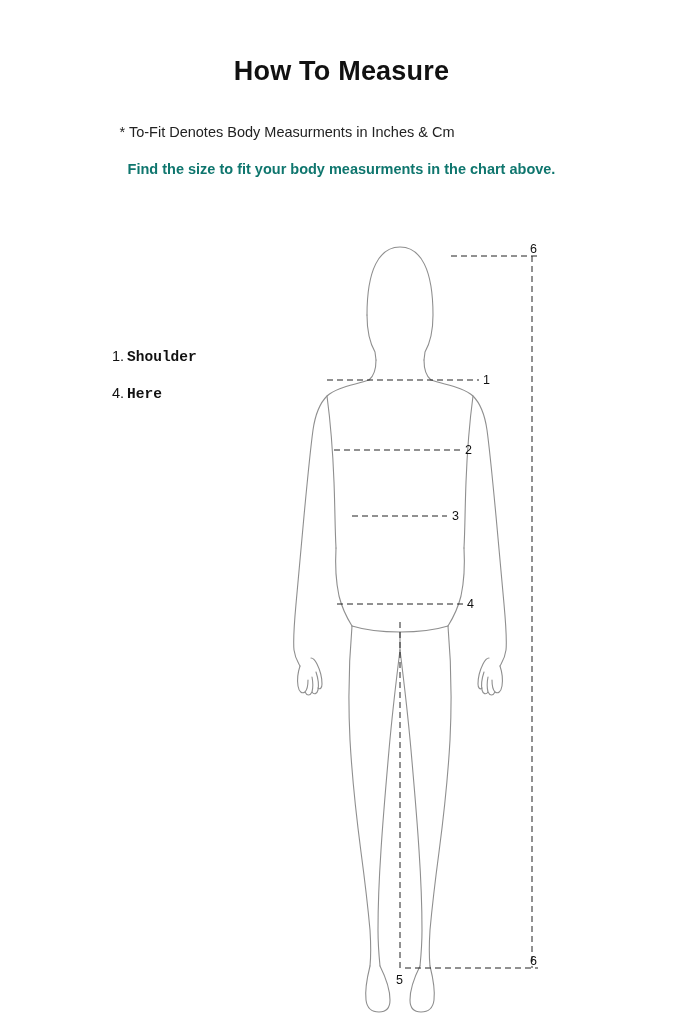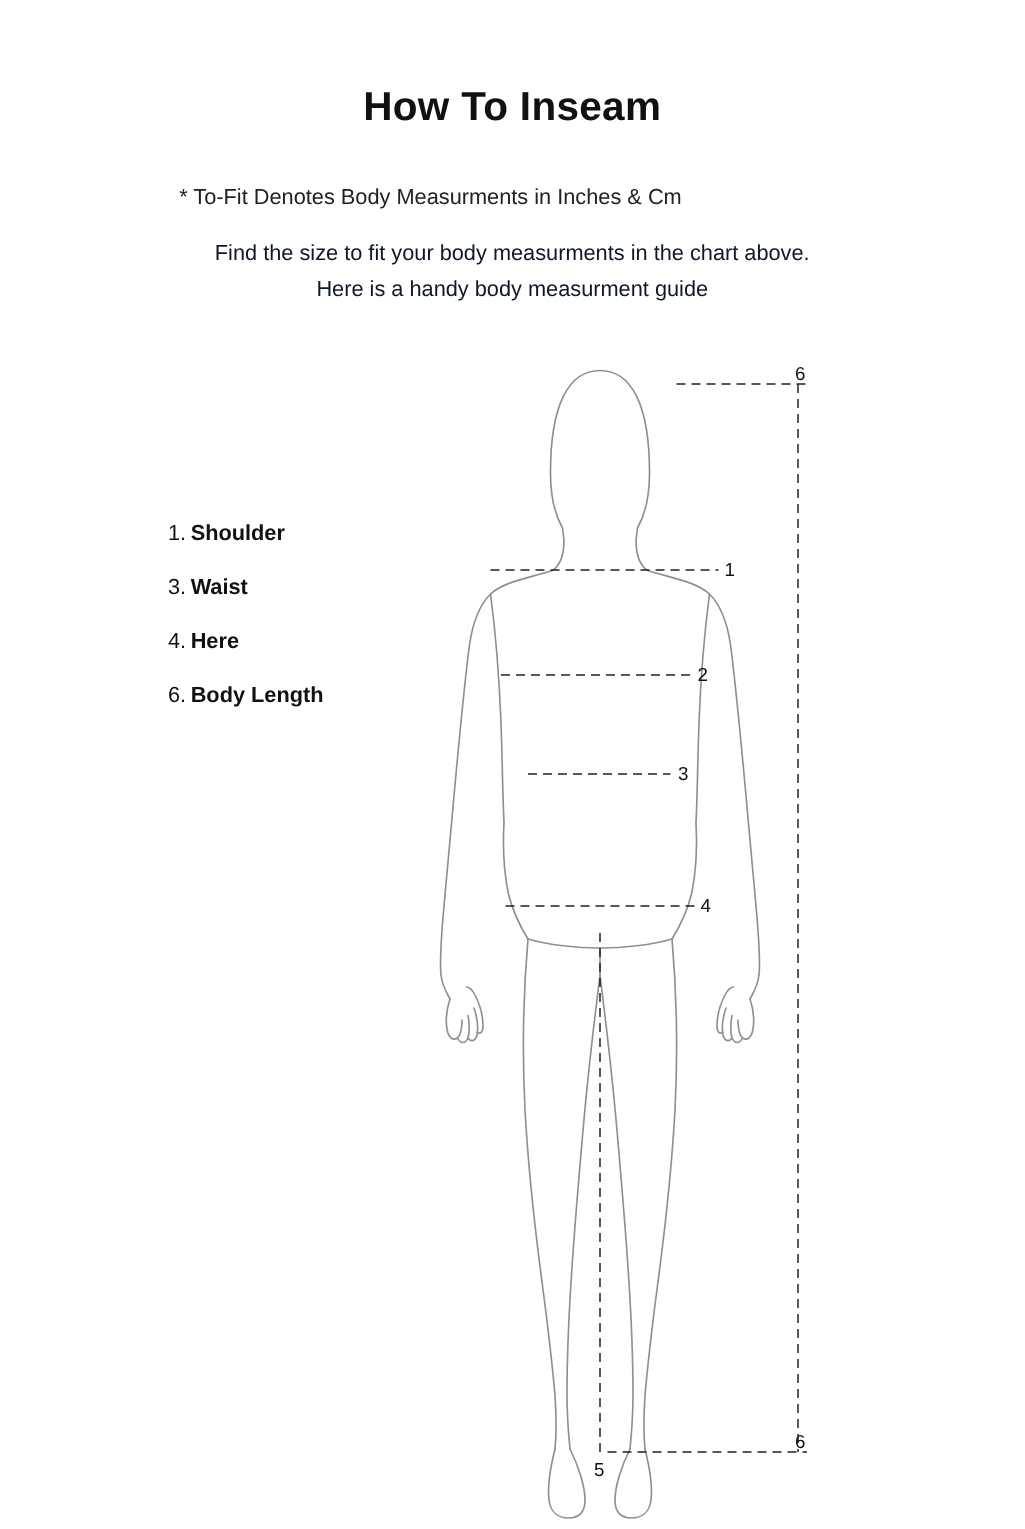--- a/index.html
+++ b/index.html
@@ -41,78 +41,73 @@
     color: #222222;
   }
   .desc {
     position: absolute;
     top: 157px;
     left: 0;
     width: 683px;
     text-align: center;
     font-size: 14.5px;
     line-height: 24px;
-    color: #0f172a;
+    color: #0f766e;
+    font-weight: bold;
   }
   .legend {
     position: absolute;
     left: 112px;
     top: 338px;
     width: 220px;
   }
   .legend-item {
     font-size: 14.5px;
     line-height: 36px;
     color: #111111;
     white-space: nowrap;
   }
   .legend-item .num {
     font-weight: normal;
   }
   .legend-item .lbl {
     font-weight: bold;
     margin-left: 3px;
+    font-family: Liberation Mono, monospace;
   }
   .figure {
     position: absolute;
     left: 255px;
     top: 230px;
     width: 330px;
     height: 790px;
   }
   .figure svg {
     display: block;
   }
 </style>
 </head>
 <body>
 
 <div class="page">
 
-  <div class="title">How To Inseam</div>
+  <div class="title">How To Measure</div>
 
   <div class="subtitle">* To-Fit Denotes Body Measurments in Inches &amp; Cm</div>
 
   <div class="desc">
     <div>Find the size to fit your body measurments in the chart above.</div>
-    <div>Here is a handy body measurment guide</div>
   </div>
 
   <div class="legend">
     <div class="legend-item">
       <span class="num">1.</span><span class="lbl">Shoulder</span>
     </div>
     <div class="legend-item">
-      <span class="num">3.</span><span class="lbl">Waist</span>
-    </div>
-    <div class="legend-item">
       <span class="num">4.</span><span class="lbl">Here</span>
-    </div>
-    <div class="legend-item">
-      <span class="num">6.</span><span class="lbl">Body Length</span>
     </div>
   </div>
 
   <div class="figure">
     <svg width="330" height="790" viewBox="0 0 330 790" xmlns="http://www.w3.org/2000/svg">
       <g fill="none" stroke="#8f8f8f" stroke-width="1.1" stroke-linejoin="round" stroke-linecap="round">
 
         <path d="M112 85 C112 40 124 17 145 17 C166 17 178 40 178 85 C178 104 174 115 170 122 L169 130"></path>
         <path d="M112 85 C112 104 116 115 120 122 L121 130"></path>
 

